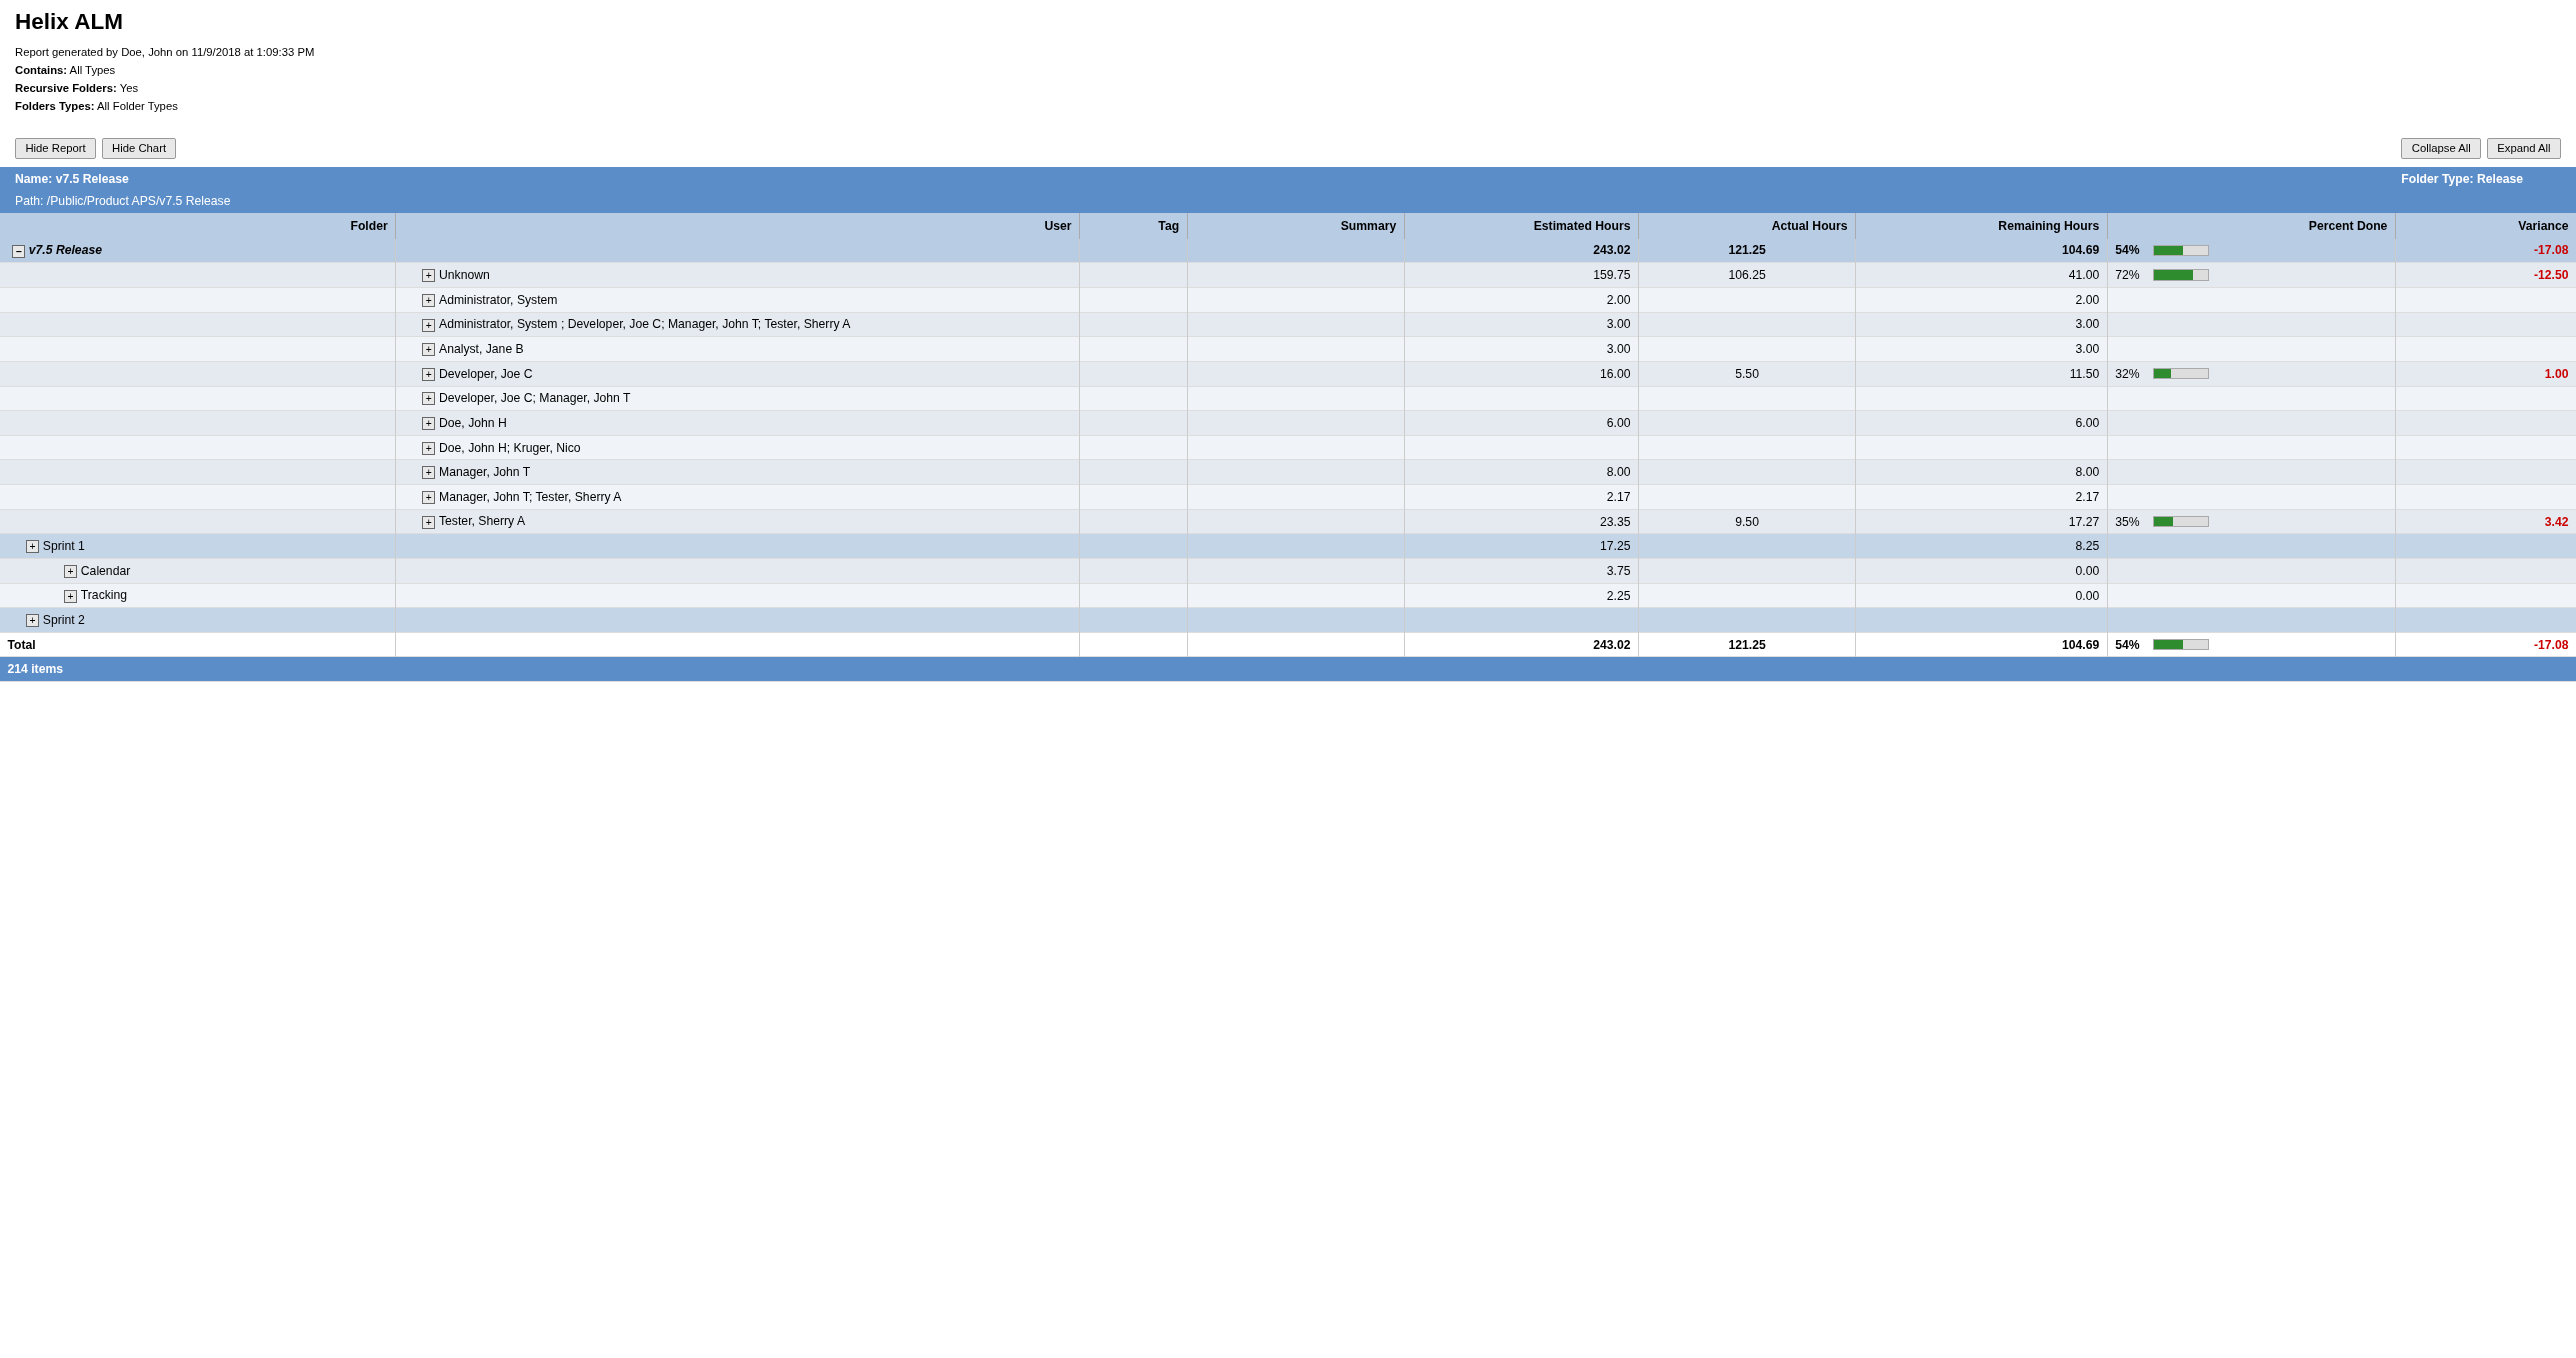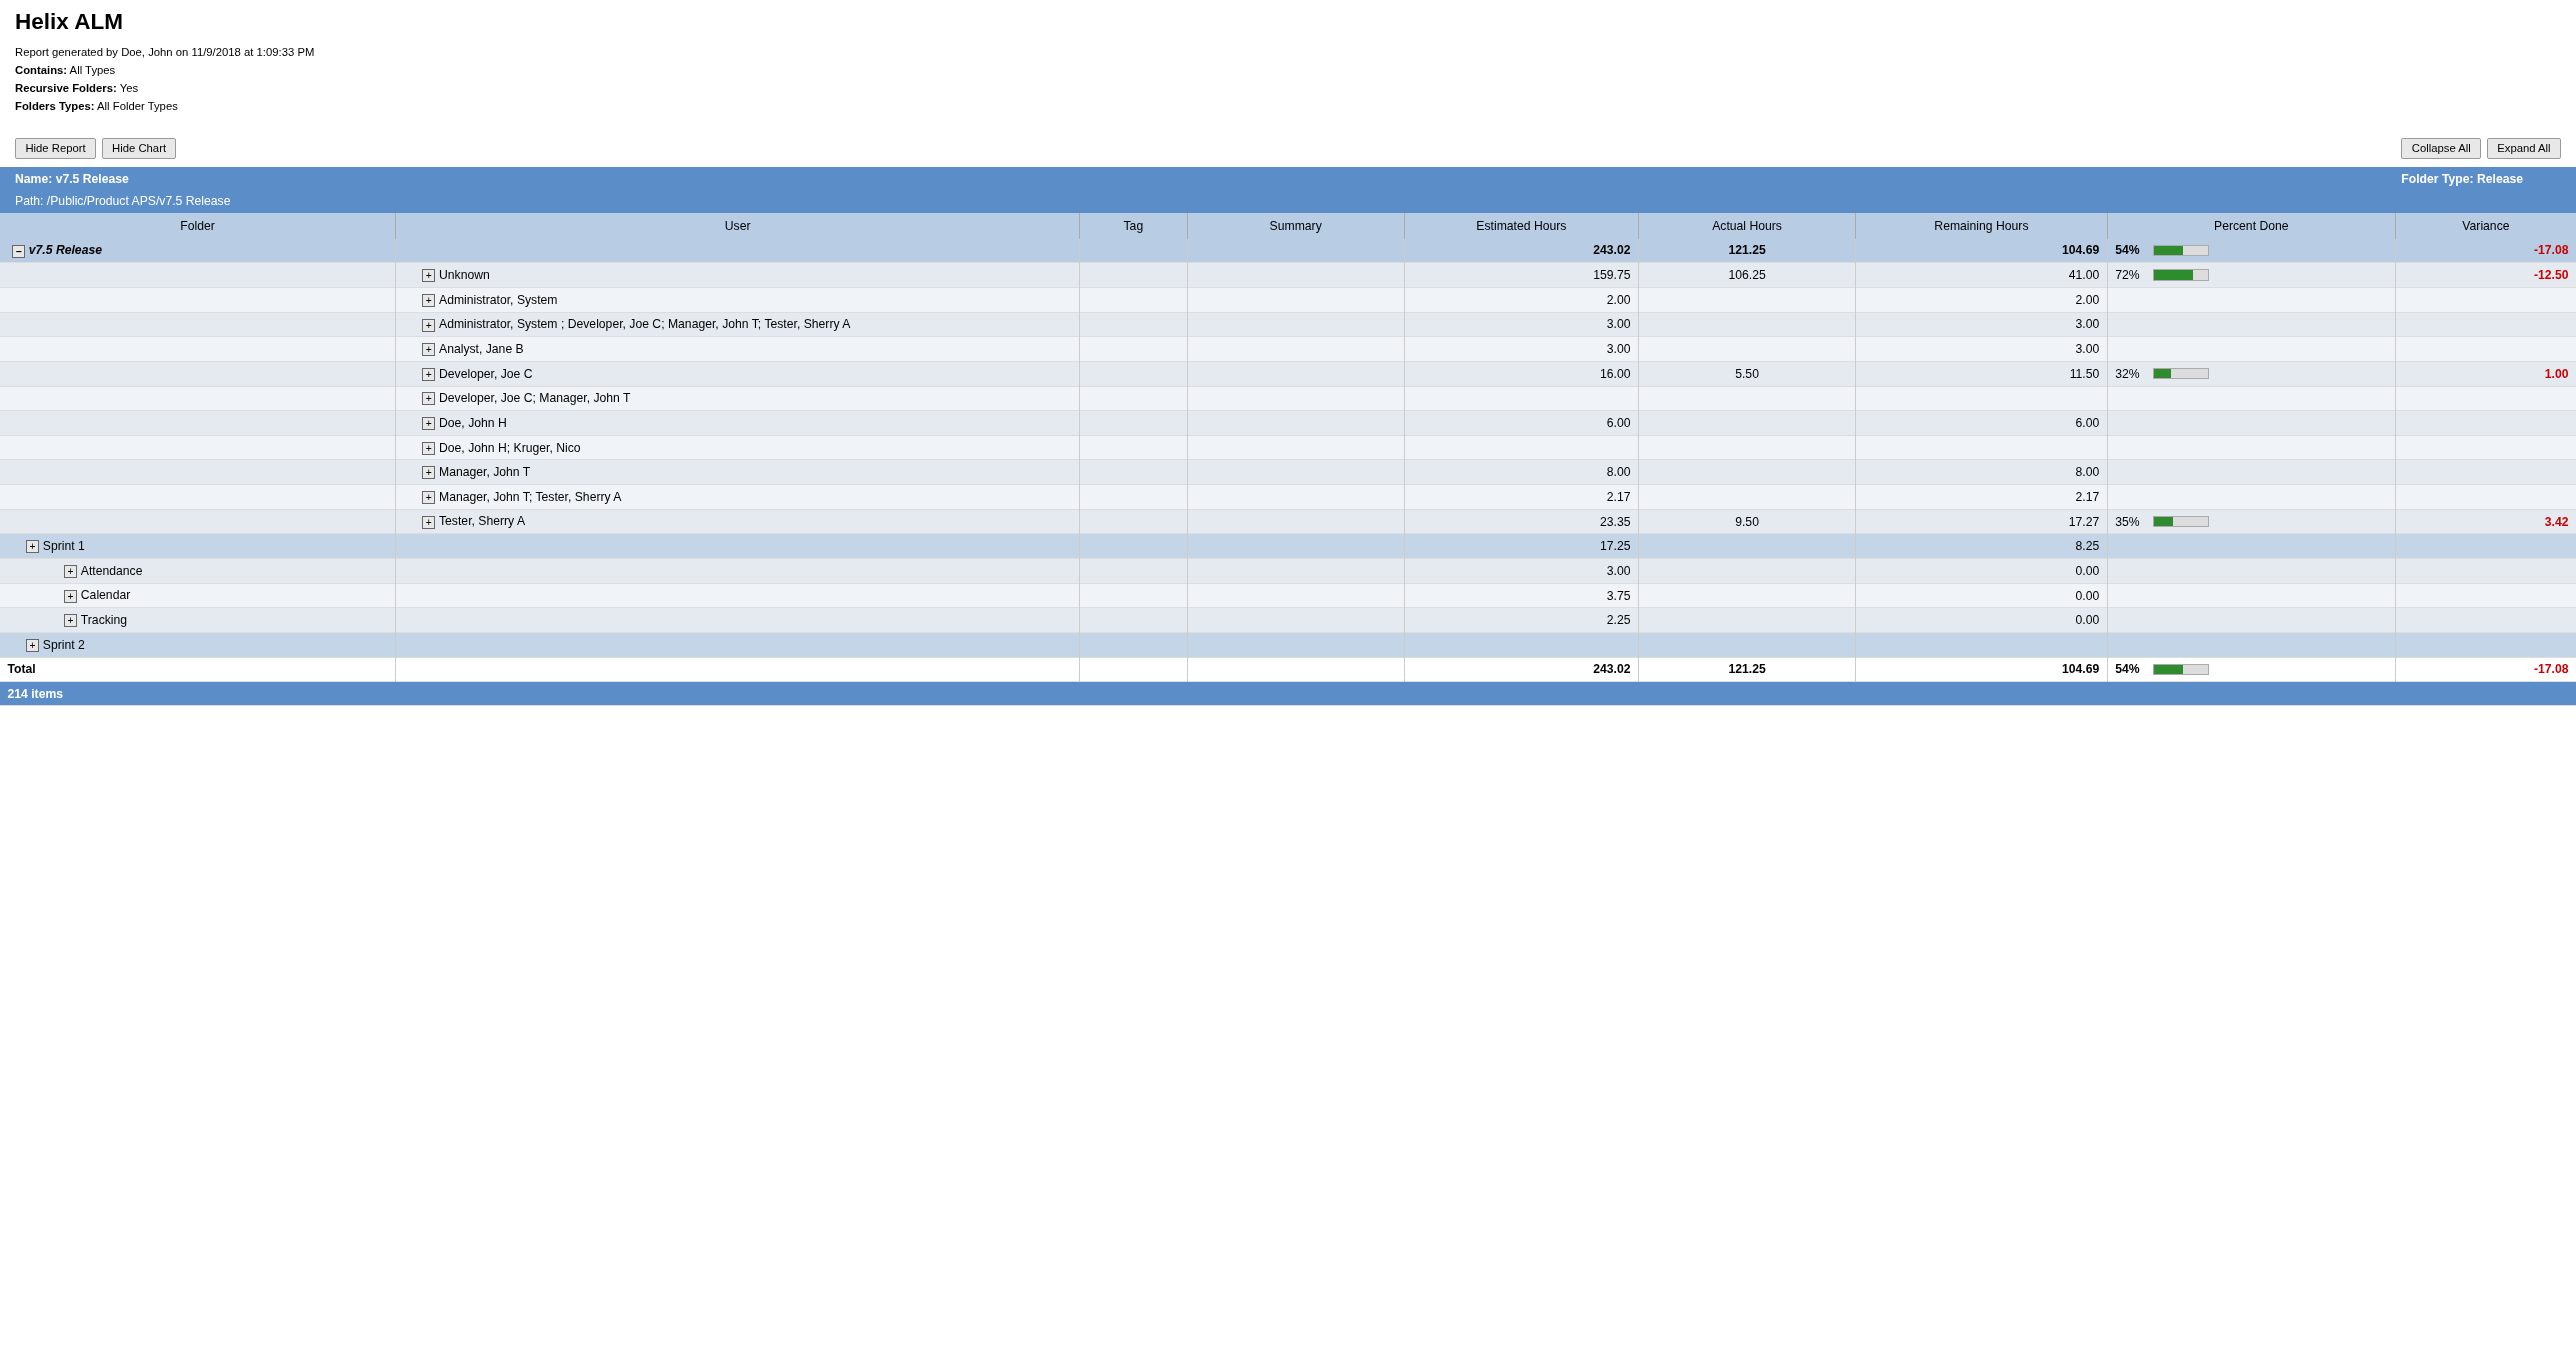--- a/index.html
+++ b/index.html
@@ -30,23 +30,23 @@
       font-weight: bold;
       display: flex;
       gap: 38px;
     }
     .folder-path { background: #5b8dc9; color: #fff; padding: 1.9px 15px 5.6px 15px; font-size: 12.2px; }
     
     .data-table { width: 100%; border-collapse: collapse; }
     .data-table thead tr { background: #b8cce4; }
     .data-table thead th {
       padding: 5.6px 7.5px;
-      text-align: center;
+      text-align: right;
       font-size: 12.2px;
-      font-weight: normal;
+      font-weight: bold;
       border-right: 0.9px solid #aaa;
       white-space: nowrap;
     }
     .data-table thead th:last-child { border-right: none; }
     
     .data-table tbody tr { border-bottom: 0.9px solid #ddd; }
     .data-table tbody tr:nth-child(odd) { background: #f0f4f8; }
     .data-table tbody tr:nth-child(even) { background: #e4eaf0; }
     .data-table tbody tr.section-header { background: #b8cce4; font-weight: bold; }
     .data-table tbody tr.sub-section { background: #c5d5e8; }
@@ -306,31 +306,20 @@
         <td class="col-user"></td>
         <td class="col-tag"></td>
         <td class="col-summary"></td>
         <td class="col-est">17.25</td>
         <td class="col-actual"></td>
         <td class="col-remaining">8.25</td>
         <td class="col-percent"></td>
         <td class="col-variance"></td>
       </tr>
       <tr class="">
-        <td class="col-folder" style="padding-left: 64px;"><span class="expand-icon">+</span><span>Attendance</span></td>
-        <td class="col-user"></td>
-        <td class="col-tag"></td>
-        <td class="col-summary"></td>
-        <td class="col-est">3.00</td>
-        <td class="col-actual"></td>
-        <td class="col-remaining">0.00</td>
-        <td class="col-percent"></td>
-        <td class="col-variance"></td>
-      </tr>
-      <tr class="">
         <td class="col-folder" style="padding-left: 64px;"><span class="expand-icon">+</span><span>Calendar</span></td>
         <td class="col-user"></td>
         <td class="col-tag"></td>
         <td class="col-summary"></td>
         <td class="col-est">3.75</td>
         <td class="col-actual"></td>
         <td class="col-remaining">0.00</td>
         <td class="col-percent"></td>
         <td class="col-variance"></td>
       </tr>

